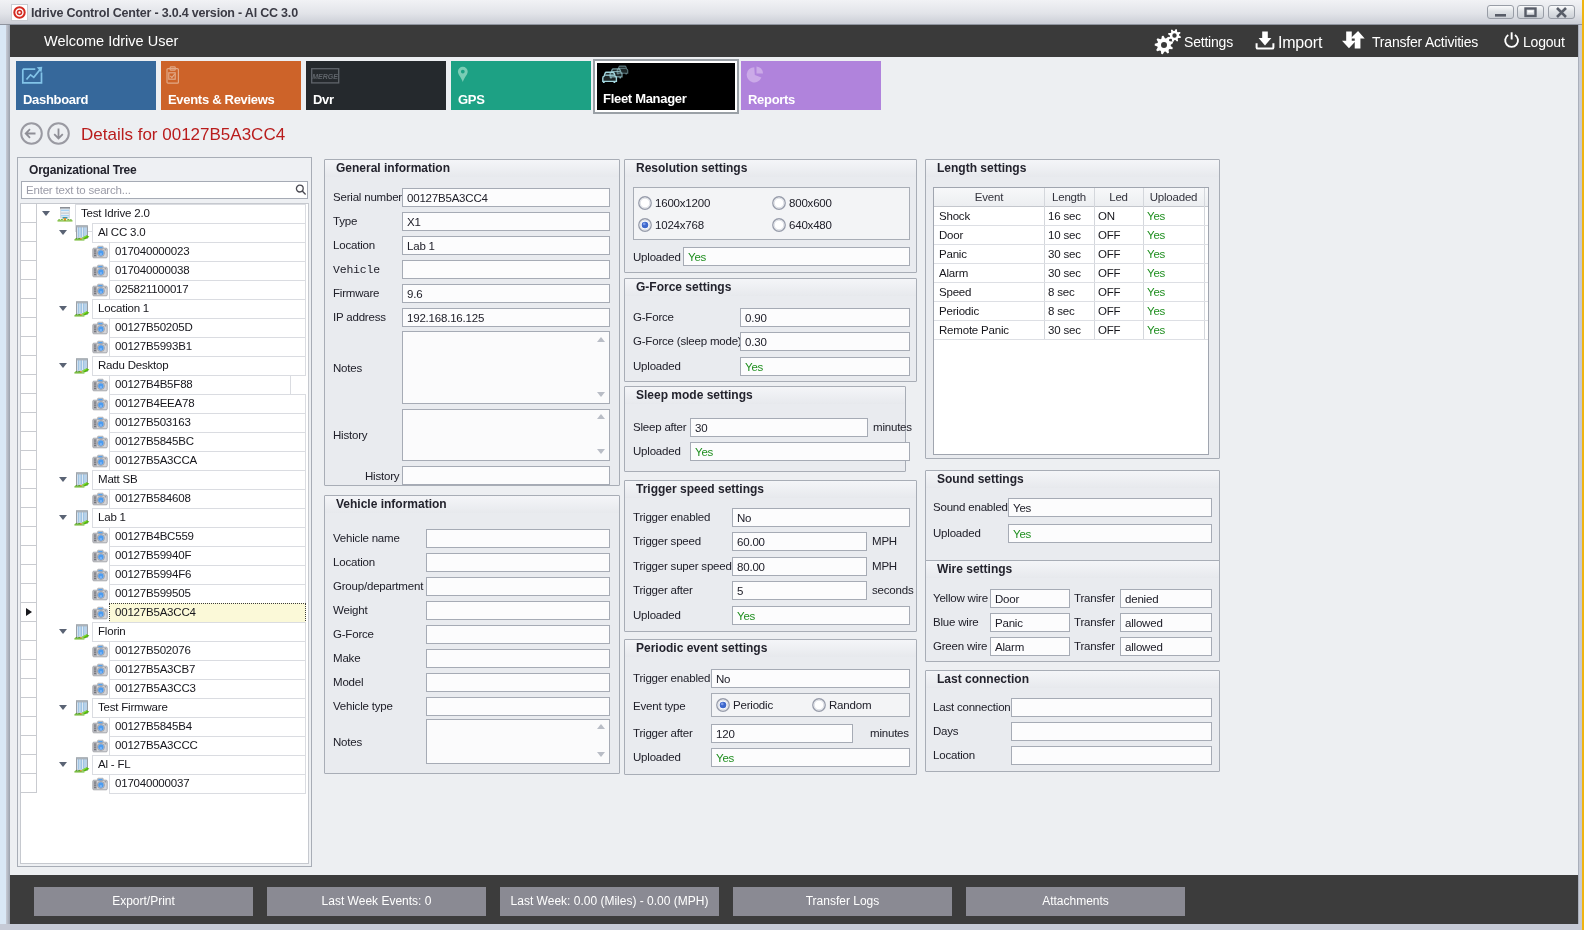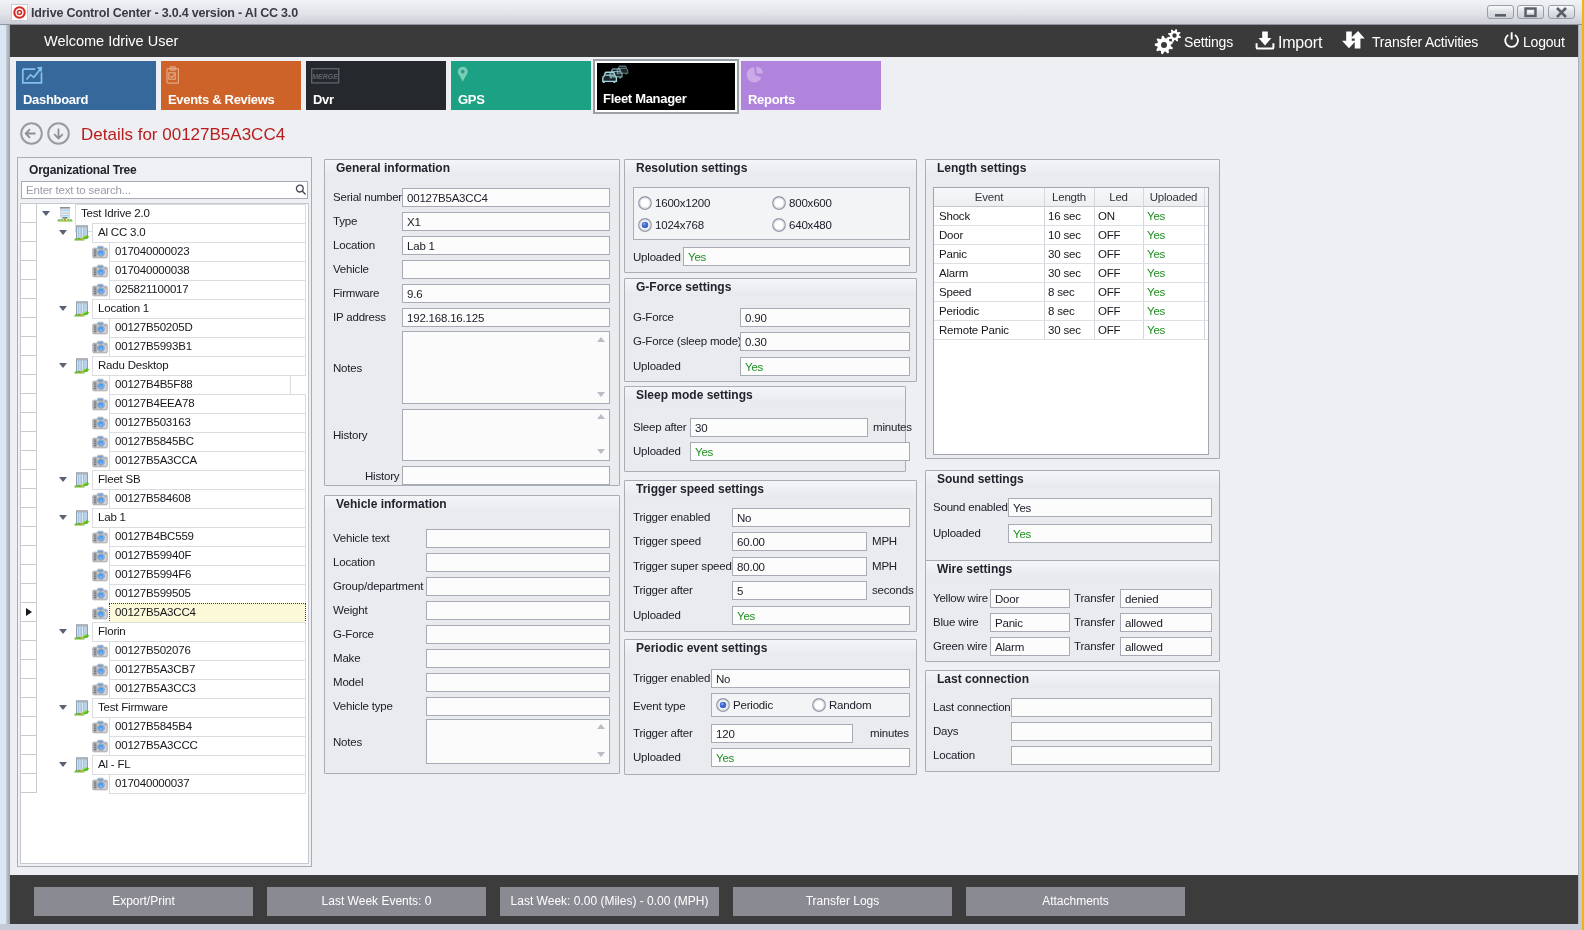--- a/index.html
+++ b/index.html
@@ -398,21 +398,21 @@
       <rect x="2" y="8.2" width="2.2" height="1"></rect>
       <rect x="2" y="10" width="2.2" height="1"></rect>
     </g>
     <rect x="5.6" y="1.2" width="5.6" height="2.4" rx="0.6" fill="#c7c8cd" stroke="#97989e" stroke-width="0.6"></rect>
     <rect x="6.3" y="1.9" width="4.2" height="1.4" fill="#56a2ee"></rect>
     <circle cx="8.9" cy="8" r="3.6" fill="#c2c3c8" stroke="#8e8f95" stroke-width="0.6"></circle>
     <circle cx="8.9" cy="8" r="2.7" fill="#4c9cf0"></circle>
     <circle cx="8.9" cy="9.1" r="1.2" fill="#7db4f5"></circle>
     <rect x="12.6" y="4.2" width="1.6" height="1.2" fill="#8e8f95"></rect>
   </svg>
-<div class="cell" style="left:92px;top:469.5px;width:214px;height:20px">Fleet SB</div>
+<div class="cell" style="left:92px;top:469.5px;width:214px;height:20px">Matt SB</div>
 <div class="abs" style="left:59px;top:477px;width:0;height:0;border-left:4.5px solid transparent;border-right:4.5px solid transparent;border-top:5.5px solid #5a6374"></div>
 <svg class="abs" style="left:74px;top:471.5px" width="16" height="16">
     <rect x="2.5" y="0.8" width="11" height="12.4" fill="#dfe9f2" stroke="#8f959c" stroke-width="0.9"></rect>
     <g fill="#9fc4e4">
       <rect x="3.8" y="1.8" width="1.6" height="10.6"></rect>
       <rect x="6.4" y="1.8" width="1.6" height="10.6"></rect>
       <rect x="9.0" y="1.8" width="1.6" height="10.6"></rect>
       <rect x="11.4" y="1.8" width="1.2" height="10.6"></rect>
     </g>
     <rect x="2.5" y="0.8" width="11" height="1.6" fill="#aab2ba"></rect>
@@ -697,40 +697,40 @@
   </svg>
 <div class="gb" style="left:324px;top:159px;width:296px;height:327px">
     <div class="gbh"><span>General information</span></div>
   </div>
 <div class="lab" style="left:333px;top:191px;">Serial number</div>
 <div class="inp" style="left:402px;top:188px;width:208px;height:19px;color:#20202a">00127B5A3CC4</div>
 <div class="lab" style="left:333px;top:215px;">Type</div>
 <div class="inp" style="left:402px;top:212px;width:208px;height:19px;color:#20202a">X1</div>
 <div class="lab" style="left:333px;top:239px;">Location</div>
 <div class="inp" style="left:402px;top:236px;width:208px;height:19px;color:#20202a">Lab 1</div>
-<div class="lab" style="left:333px;top:263px;">Vehicle</div>
+<div class="lab" style="left:333px;top:263px;font-family:Liberation Mono, monospace;">Vehicle</div>
 <div class="inp" style="left:402px;top:260px;width:208px;height:19px;color:#20202a"></div>
 <div class="lab" style="left:333px;top:287px;">Firmware</div>
 <div class="inp" style="left:402px;top:284px;width:208px;height:19px;color:#20202a">9.6</div>
 <div class="lab" style="left:333px;top:311px;">IP address</div>
 <div class="inp" style="left:402px;top:308px;width:208px;height:19px;color:#20202a">192.168.16.125</div>
 <div class="lab" style="left:333px;top:362px;">Notes</div>
 <div class="ta" style="left:402px;top:331px;width:208px;height:73px"></div>
 <div class="tri-u" style="left:597px;top:337px"></div>
 <div class="tri-d" style="left:597px;top:392px"></div>
 <div class="lab" style="left:333px;top:429px;">History</div>
 <div class="ta" style="left:402px;top:409px;width:208px;height:52px"></div>
 <div class="tri-u" style="left:597px;top:414px"></div>
 <div class="tri-d" style="left:597px;top:449px"></div>
 <div class="lab" style="left:333px;top:470px;padding-left:32px;">History date</div>
 <div class="inp" style="left:402px;top:466px;width:208px;height:19px;color:#20202a"></div>
 <div class="gb" style="left:324px;top:495px;width:296px;height:279px">
     <div class="gbh"><span>Vehicle information</span></div>
   </div>
-<div class="lab" style="left:333px;top:532px;">Vehicle text</div>
+<div class="lab" style="left:333px;top:532px;">Vehicle name</div>
 <div class="inp" style="left:426px;top:529px;width:184px;height:19px;color:#20202a"></div>
 <div class="lab" style="left:333px;top:556px;">Location</div>
 <div class="inp" style="left:426px;top:553px;width:184px;height:19px;color:#20202a"></div>
 <div class="lab" style="left:333px;top:580px;">Group/department</div>
 <div class="inp" style="left:426px;top:577px;width:184px;height:19px;color:#20202a"></div>
 <div class="lab" style="left:333px;top:604px;">Weight</div>
 <div class="inp" style="left:426px;top:601px;width:184px;height:19px;color:#20202a"></div>
 <div class="lab" style="left:333px;top:628px;">G-Force</div>
 <div class="inp" style="left:426px;top:625px;width:184px;height:19px;color:#20202a"></div>
 <div class="lab" style="left:333px;top:652px;">Make</div>

